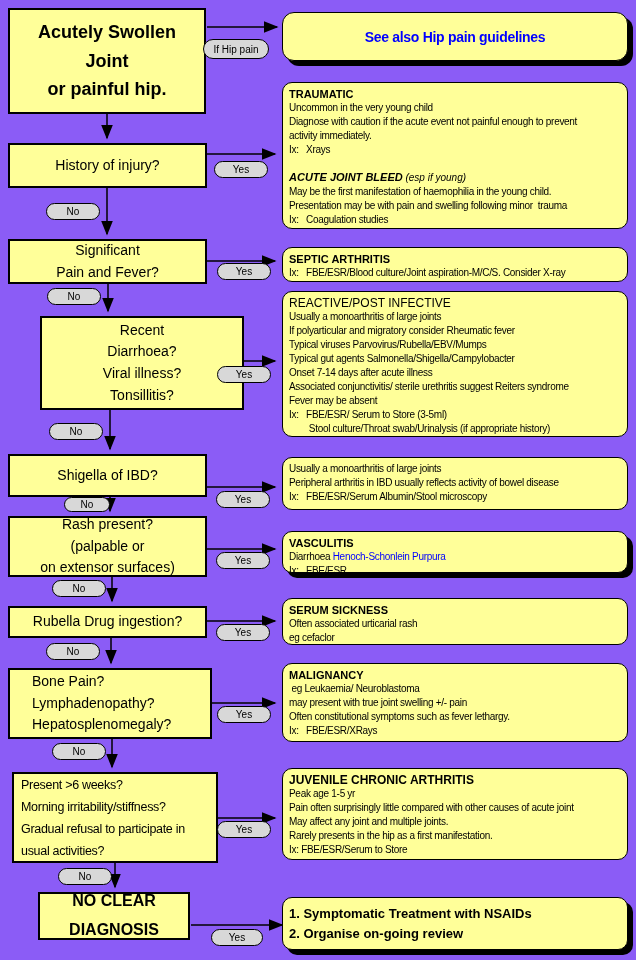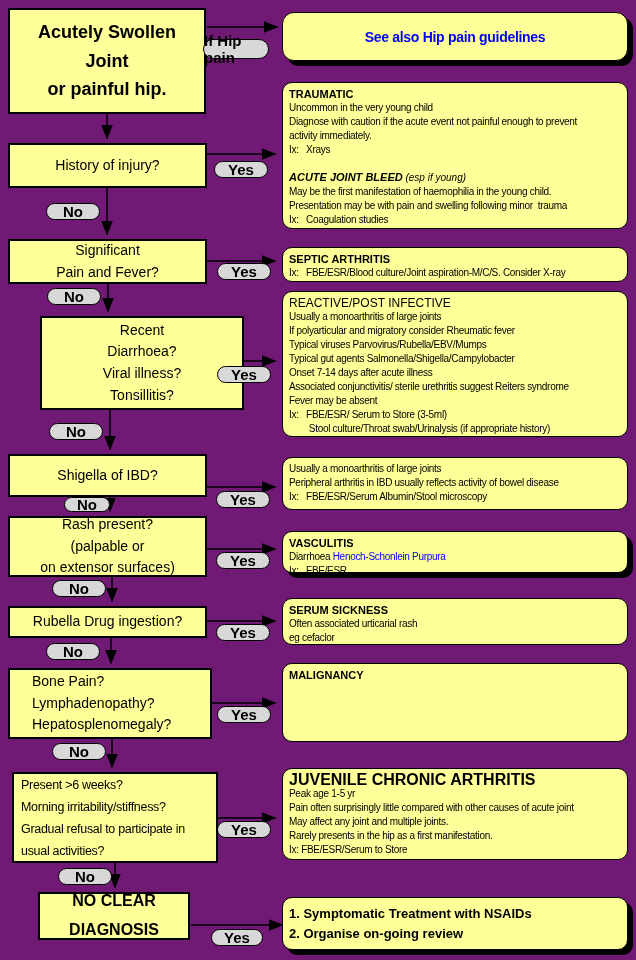--- a/index.html
+++ b/index.html
@@ -1,17 +1,17 @@
 <!DOCTYPE html>
 <html><head>
 <meta charset="utf-8">
 <style>
   html,body{margin:0;padding:0;background:#ffffff;}
   #canvas{
-    position:relative;width:636px;height:960px;background:#701a75;overflow:hidden;
+    position:relative;width:636px;height:960px;background:#8b5cf6;overflow:hidden;
     font-family:"Liberation Sans",sans-serif;color:#000;
   }
   #arrows{position:absolute;left:0;top:0;width:636px;height:960px;pointer-events:none;}
   
   .dbox{
     position:absolute;background:#FFFF99;border:2px solid #000;
     display:flex;flex-direction:column;justify-content:center;align-items:center;
     text-align:center;font-size:14px;line-height:1.55;white-space:pre-line;
     box-sizing:border-box;
   }
@@ -35,21 +35,21 @@
     display:flex;align-items:center;justify-content:center;text-align:right;
     font-weight:bold;font-size:14px;color:#0000FF;border-radius:12px;
   }
   .treatment{font-weight:bold;font-size:13px;line-height:20px;letter-spacing:0;
     display:flex;flex-direction:column;justify-content:center;}
   .link-blue{color:#0000FF;}
   
   .oval{
     position:absolute;background:#D8D8D8;border:1px solid #000;border-radius:10px;
     display:flex;align-items:center;justify-content:center;
-    font-size:15px;box-sizing:border-box;font-weight:bold;
+    font-size:10px;box-sizing:border-box;
   }
 </style>
 </head>
 <body>
 
 <div id="canvas">
 
   <svg id="arrows" viewBox="0 0 636 960">
     <defs>
       <marker id="ah" markerWidth="10" markerHeight="8" refX="9" refY="4" orient="auto">
@@ -182,24 +182,28 @@
   </div>
 
   <div class="ibox" style="top:598px;height:47px;">
     <div class="info-heading">SERUM SICKNESS</div>
     <div class="info-body">Often associated urticarial rash
 eg cefaclor</div>
   </div>
 
   <div class="ibox" style="top:663px;height:79px;">
     <div class="info-heading">MALIGNANCY</div>
+    <div class="info-body"> eg Leukaemia/ Neuroblastoma
+may present with true joint swelling +/- pain
+Often constitutional symptoms such as fever lethargy.
+Ix:   FBE/ESR/XRays</div>
   </div>
 
   <div class="ibox" style="top:768px;height:92px;">
-    <div class="info-heading" style="font-size:16px;">JUVENILE CHRONIC ARTHRITIS</div>
+    <div class="info-heading" style="font-size:12px;">JUVENILE CHRONIC ARTHRITIS</div>
     <div class="info-body">Peak age 1-5 yr
 Pain often surprisingly little compared with other causes of acute joint
 May affect any joint and multiple joints.
 Rarely presents in the hip as a first manifestation.
 Ix: FBE/ESR/Serum to Store</div>
   </div>
 
   <div class="ibox treatment shadow" style="top:897px;height:53px;">
     <div class="info-body">1. Symptomatic Treatment with NSAIDs
 2. Organise on-going review</div>

